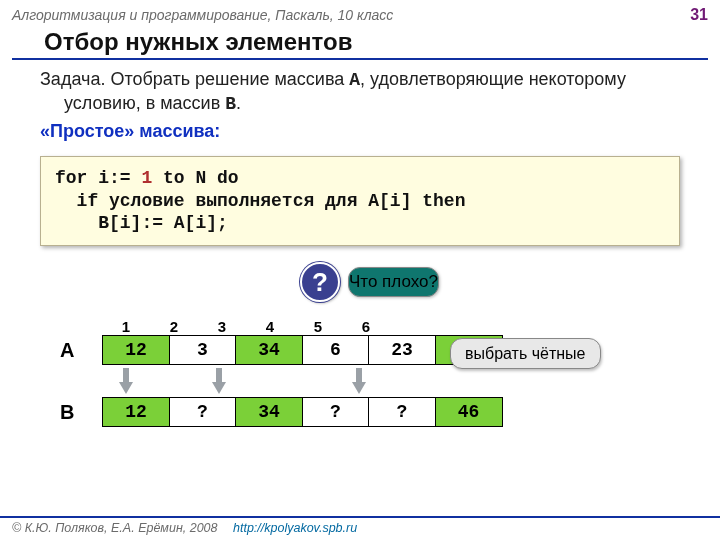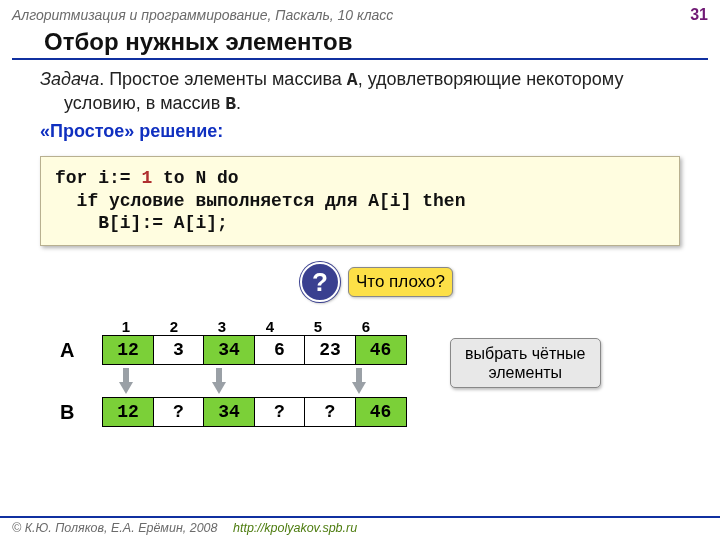--- a/index.html
+++ b/index.html
@@ -34,21 +34,21 @@
     margin-bottom: 8px;
   }
   .task {
     padding: 0 26px 0 40px;
     font-size: 18px;
     color: #222;
     line-height: 1.25;
     text-indent: -24px;
     margin-left: 24px;
   }
-  .task .label { font-style: italic; }
+  .task .label { }
   .mono { font-family: "Courier New", monospace; font-weight: bold; }
   .subheading {
     color: #1030c0;
     font-weight: bold;
     font-size: 18px;
     padding: 6px 0 6px 40px;
   }
   .code-wrap { padding: 8px 40px; }
   .code-box {
     background: #fffde0;
@@ -65,24 +65,24 @@
   }
   .code-box .num { color: #b03030; }
   .callout {
     position: absolute;
     left: 300px; top: 262px;
     display: flex;
     align-items: center;
     gap: 8px;
   }
   .callout-bubble {
-    background: #fde047;
+    background: #0f766e;
     border: 1px solid #888;
-    border-radius: 6px;
-    padding: 4px 7px;
+    border-radius: 12px;
+    padding: 4px 0;
     font-size: 17px;
     box-shadow: 1px 1px 3px rgba(0,0,0,0.25);
   }
   .qmark-circle {
     width: 40px; height: 40px;
     border-radius: 50%;
     background: #3a4090;
     border: 2px solid #fff;
     box-shadow: 0 0 0 1px #3a4090, 1px 1px 3px rgba(0,0,0,0.4);
     color: #fff;
@@ -110,21 +110,21 @@
     align-items: center;
     margin-top: 0;
   }
   .arr-row .name {
     width: 42px;
     font-size: 20px;
     font-weight: bold;
   }
   .cells { display: flex; }
   .cell {
-    width: 52px; height: 30px;
+    width: 68px; height: 30px;
     border: 1.5px solid #000;
     font-family: "Courier New", monospace;
     font-size: 18px; font-weight: bold;
     display: flex; align-items: center; justify-content: center;
     margin-left: -1.5px;
   }
   .cell:first-child { margin-left: 0; }
   .cell.green { background: #7bd038; }
   .cell.plain { background: #fff; }
   .arrows-row {
@@ -147,57 +147,57 @@
     width: 0; height: 0;
     border-left: 7px solid transparent;
     border-right: 7px solid transparent;
     border-top: 12px solid #9aa0a6;
   }
   .right-callout {
     position: absolute;
     left: 450px; top: 338px;
     background: #e8e8e8;
     border: 1px solid #888;
-    border-radius: 5px;
+    border-radius: 12px;
     box-shadow: 1px 2px 3px rgba(0,0,0,0.25);
     padding: 5px 14px;
     font-size: 16px;
-    text-align: center;
+    text-align: left;
     line-height: 1.2;
   }
   .footer {
     position: absolute;
     left: 0; bottom: 0;
     width: 100%;
     border-top: 2px solid #1030a0;
     font-size: 12.5px;
     font-style: italic;
     color: #6b6b6b;
     padding: 3px 12px 5px 12px;
   }
-  .footer a { color: #4d7c0f; text-decoration: none; margin-left: 12px; }
+  .footer a { color: #0369a1; text-decoration: none; margin-left: 12px; }
 </style>
 </head>
 <body>
 
 <div class="header-bar">
   <span>Алгоритмизация и программирование, Паскаль, 10 класс</span>
   <span class="pagenum">31</span>
 </div>
 
 <div class="title-block">
   <div class="title">Отбор нужных элементов</div>
   <div class="title-underline"></div>
 </div>
 
 <div class="task">
-  <span class="label">Задача</span><span>. Простое элементы массива </span><span class="mono">A</span><span>, удовлетворяющие некоторому условию, в массив </span><span class="mono">B</span><span>.</span>
-</div>
-
-<div class="subheading">«Простое» решение:</div>
+  <span class="label">Задача</span><span>. Отобрать решение массива </span><span class="mono">A</span><span>, удовлетворяющие некоторому условию, в массив </span><span class="mono">B</span><span>.</span>
+</div>
+
+<div class="subheading">«Простое» массива:</div>
 
 <div class="code-wrap">
   <div class="code-box"><span>for i:= </span><span class="num">1</span><span> to N do</span>
 <span>  if условие выполняется для A[i] then</span>
 <span>    B[i]:= A[i];</span></div>
 </div>
 
 <div class="callout">
   <div class="qmark-circle">?</div>
   <div class="callout-bubble">Что плохо?</div>
@@ -254,19 +254,18 @@
       <div class="cell green">34</div>
       <div class="cell plain">?</div>
       <div class="cell plain">?</div>
       <div class="cell green">46</div>
     </div>
   </div>
 </div>
 
 <div class="right-callout">
   <div>выбрать чётные</div>
-  <div>элементы</div>
 </div>
 
 <div class="footer">
   <span>© К.Ю. Поляков, Е.А. Ерёмин, 2008</span>
   <a>http://kpolyakov.spb.ru</a>
 </div>
 
 </body></html>

